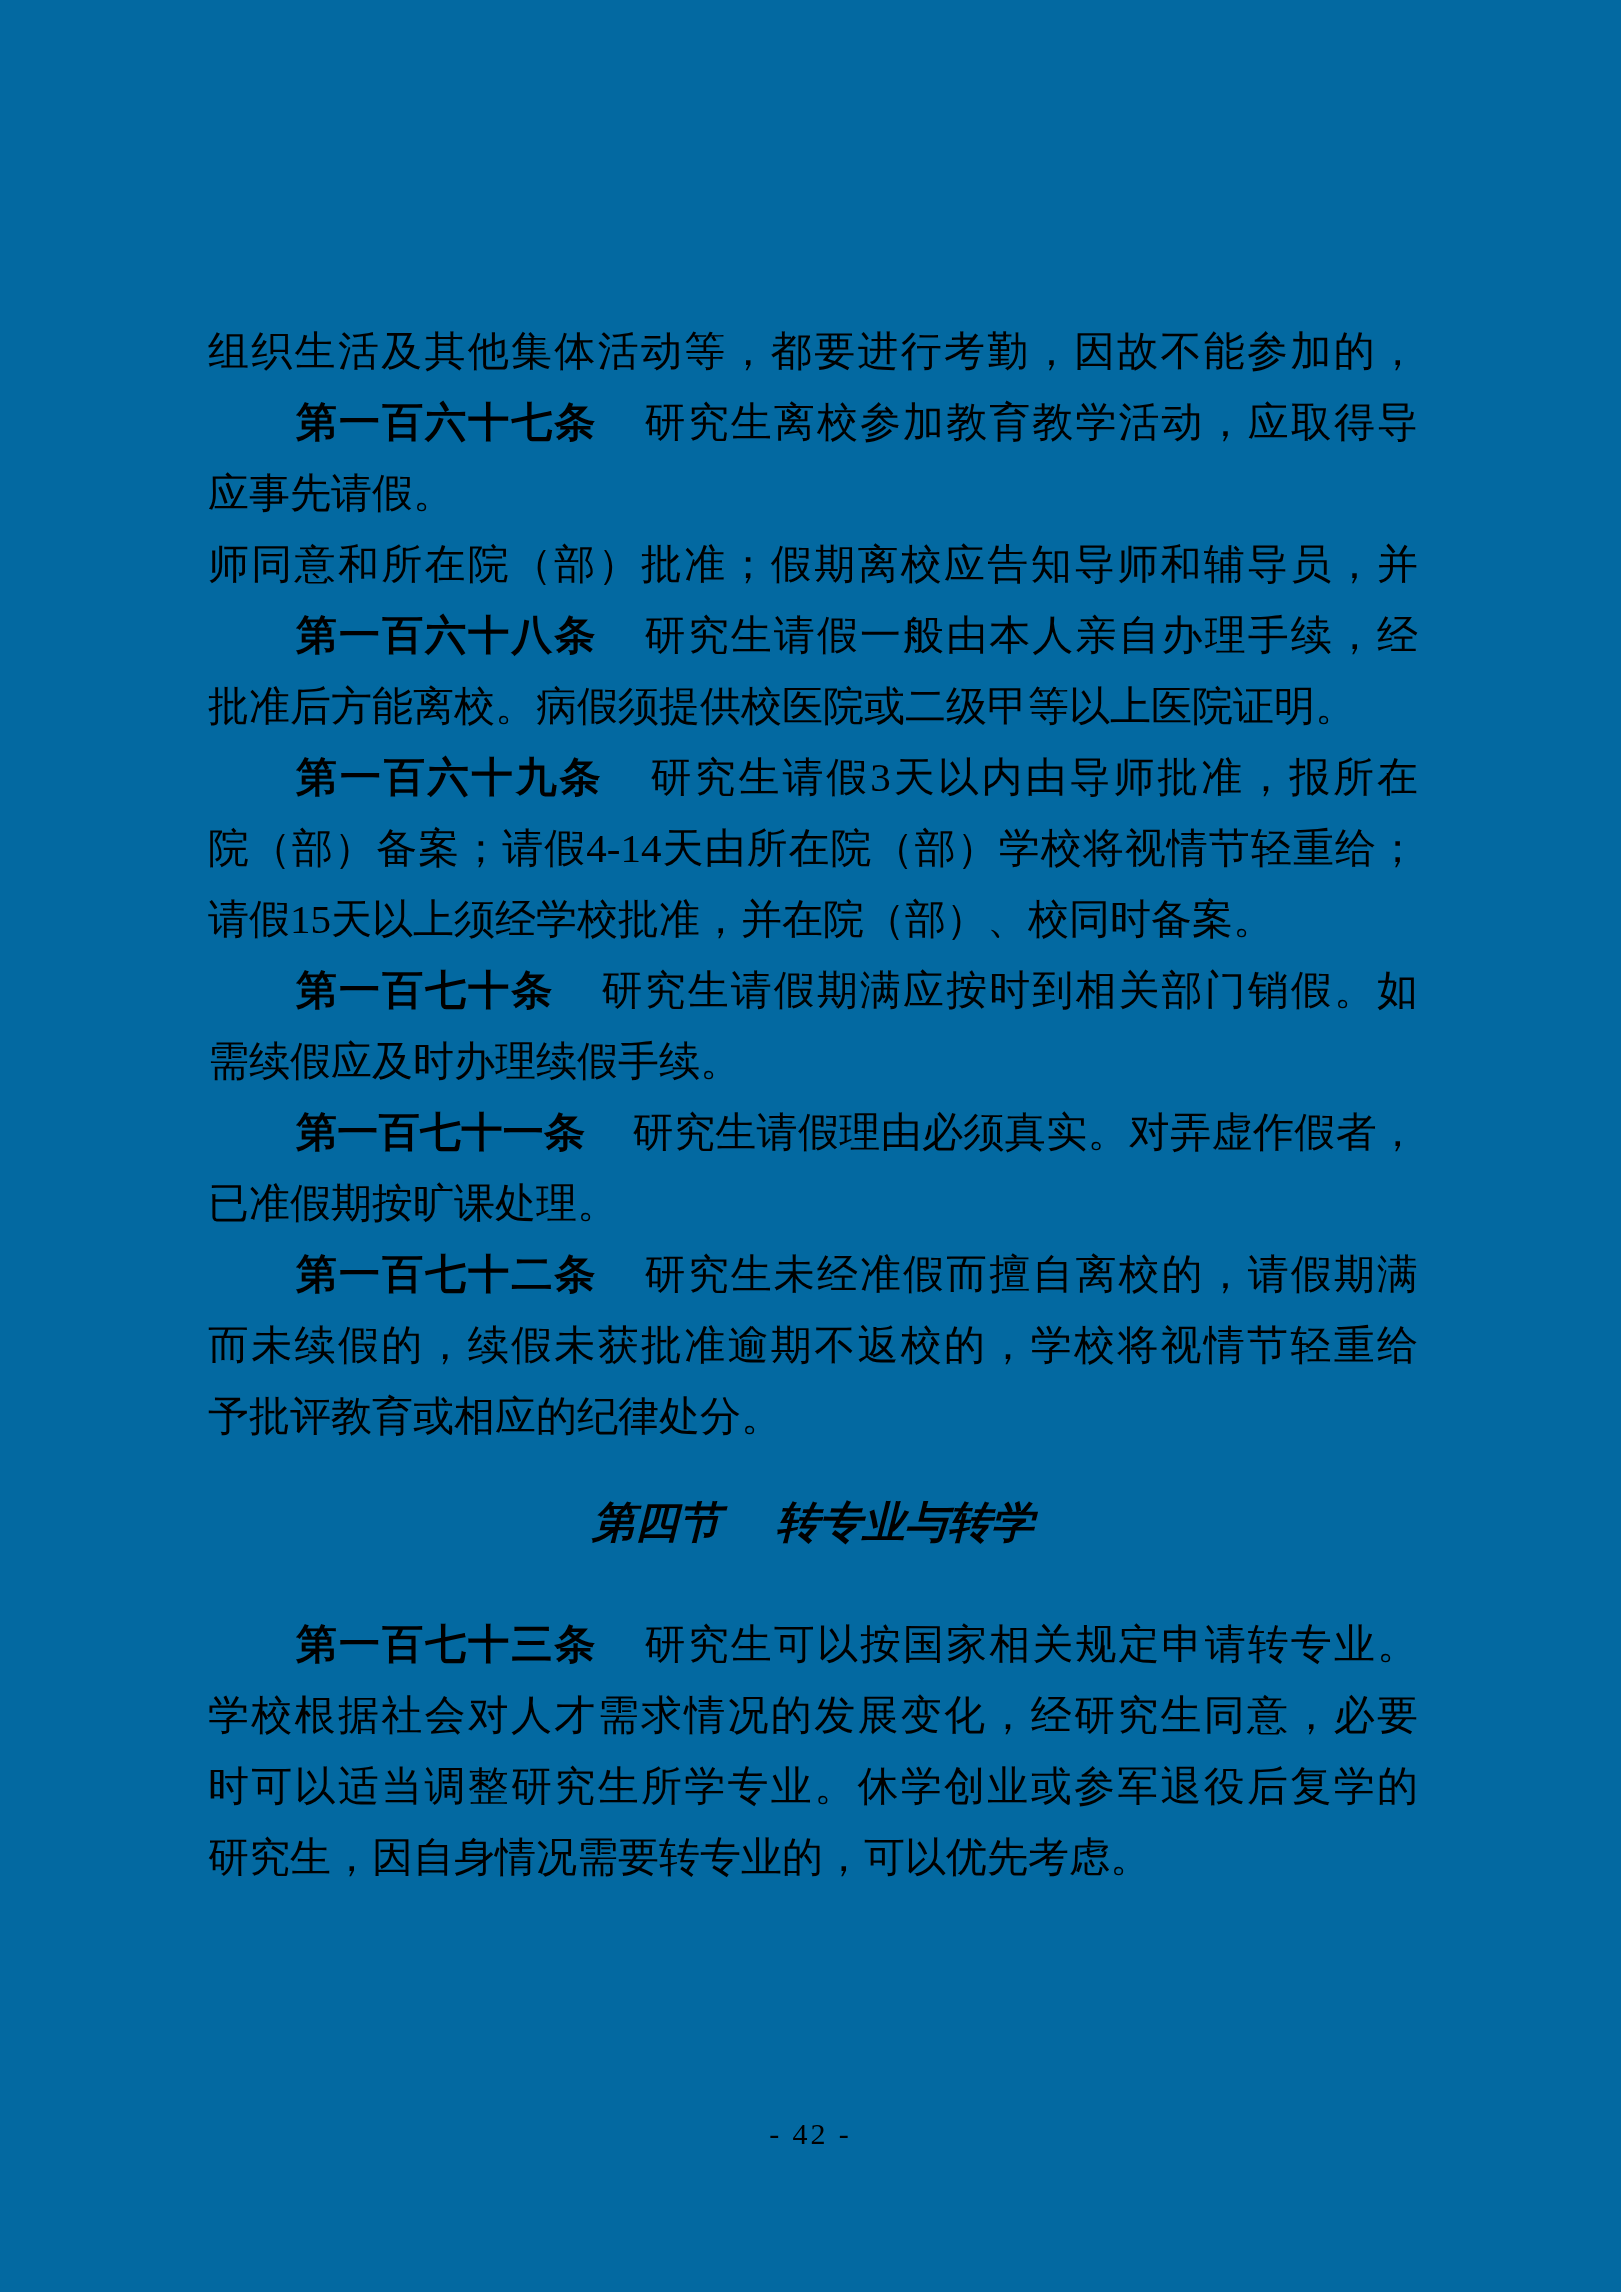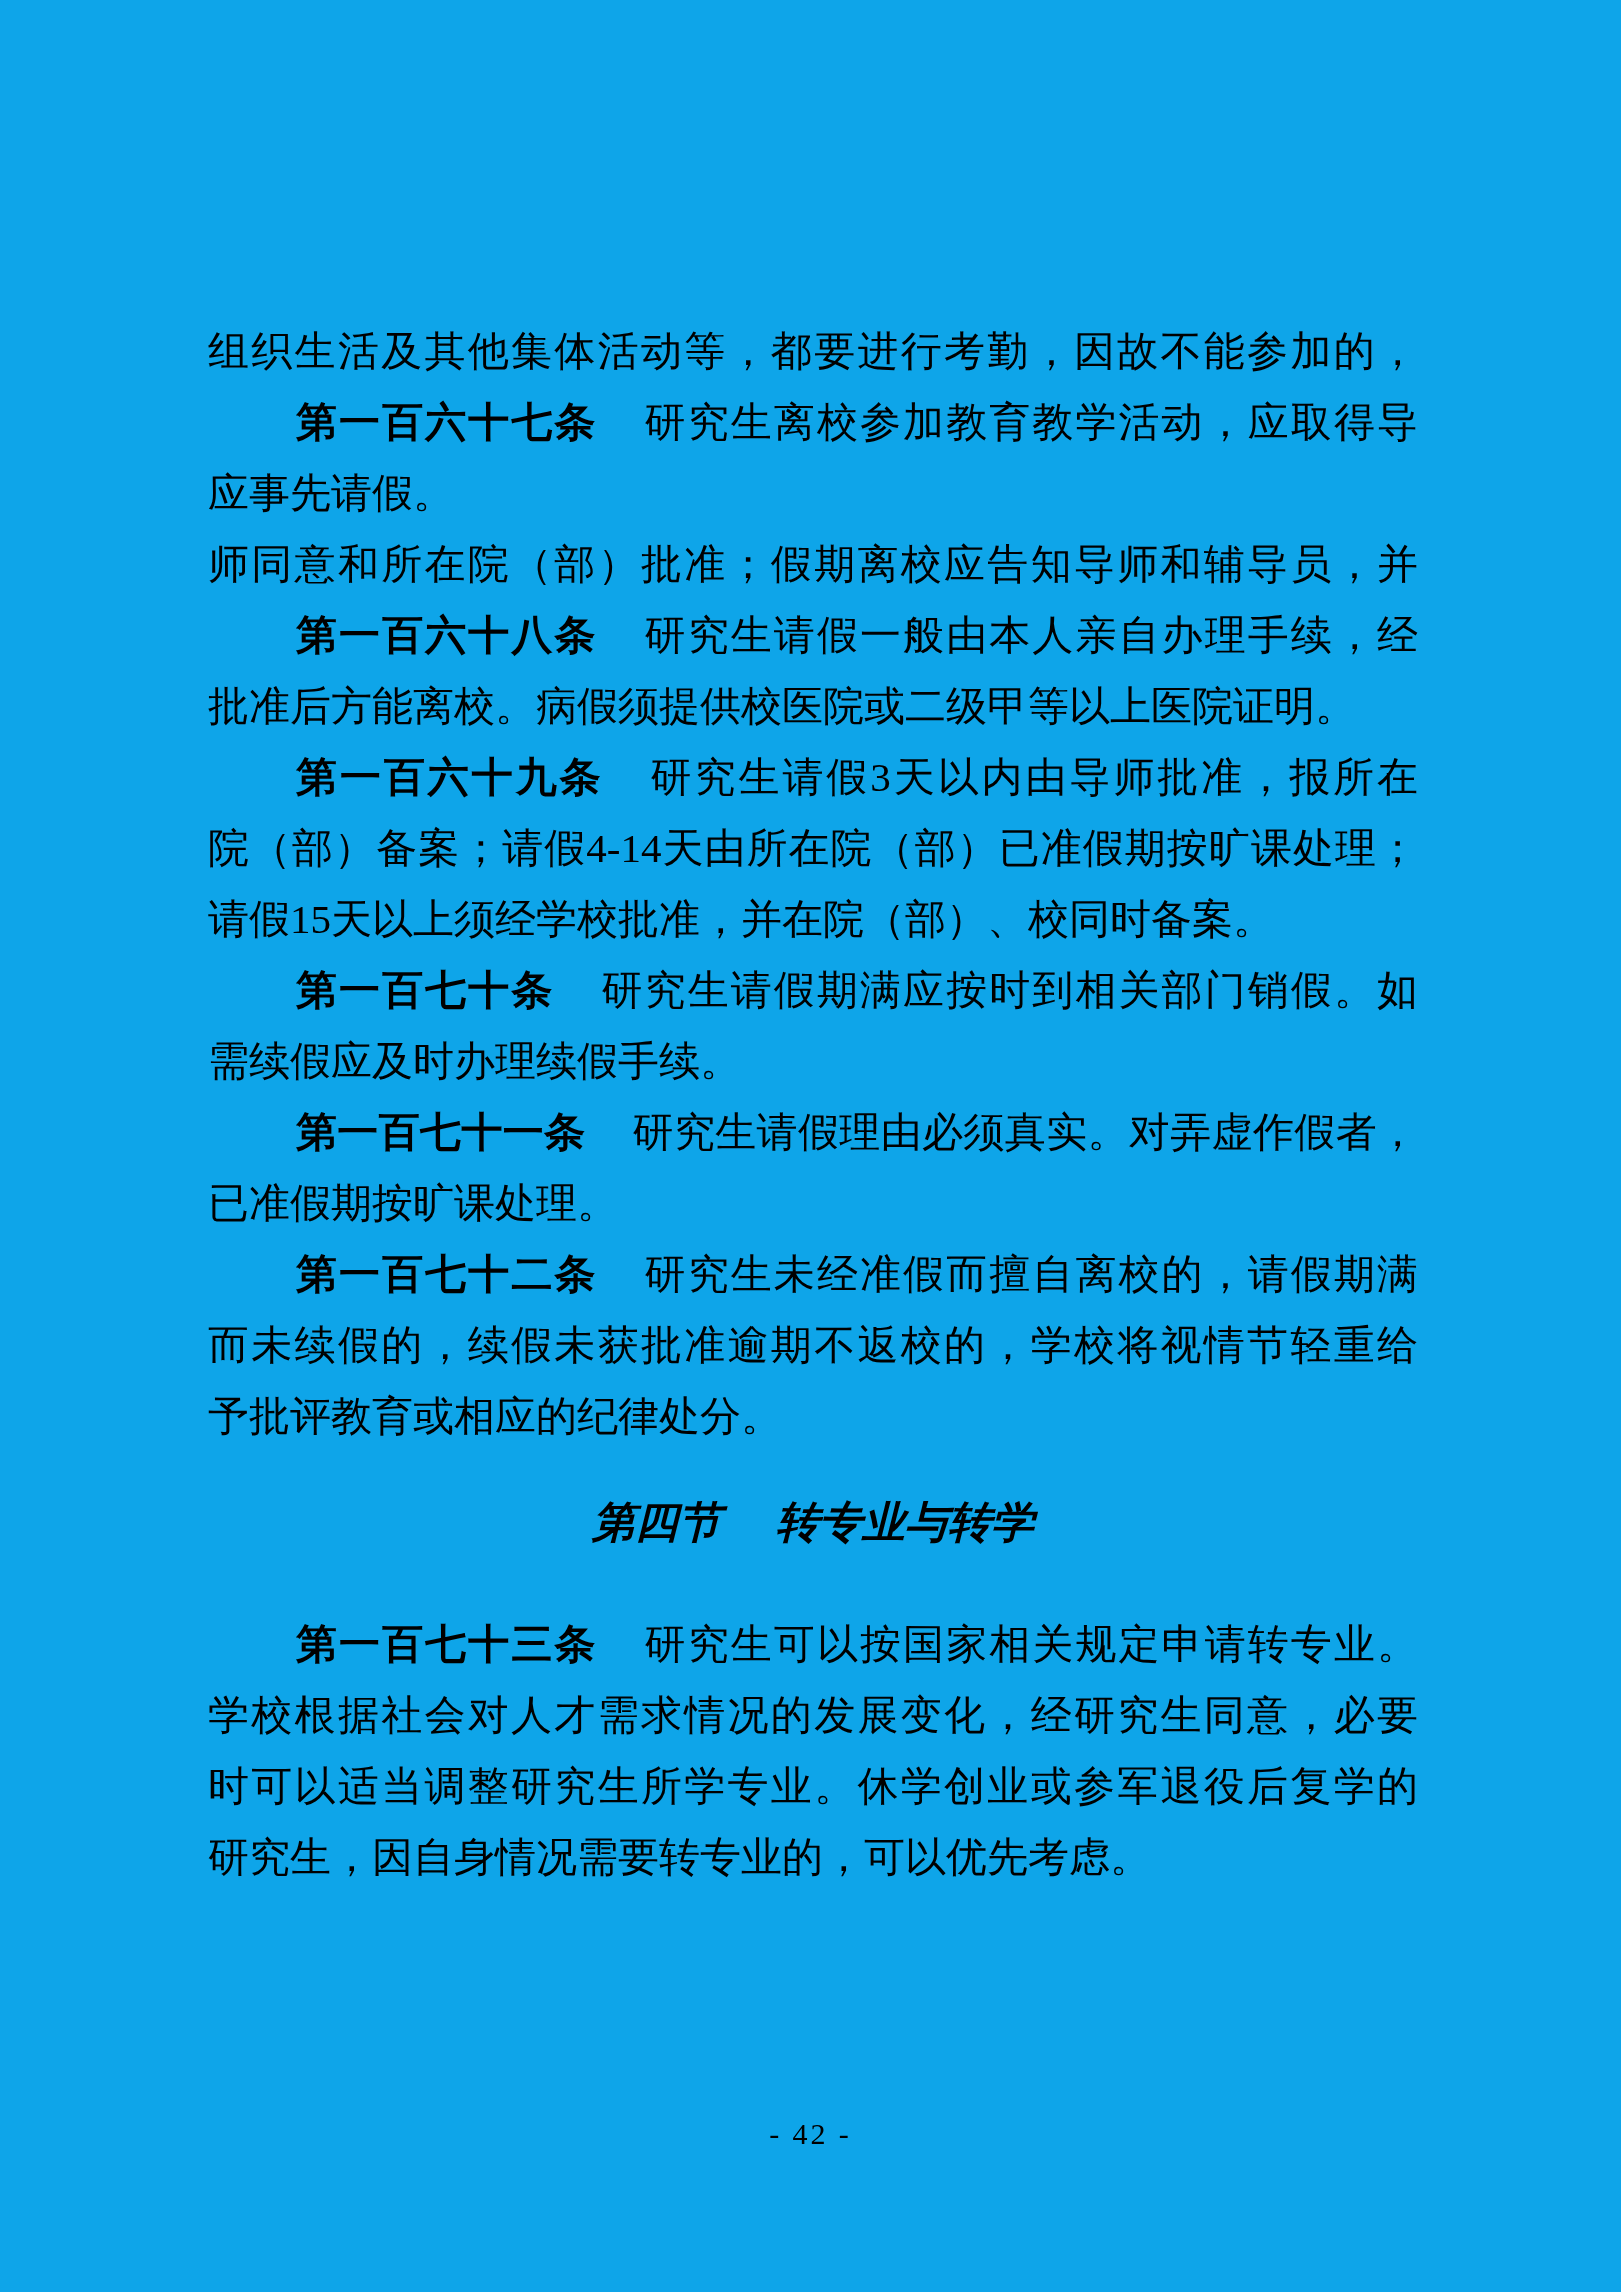--- a/index.html
+++ b/index.html
@@ -1,19 +1,19 @@
 <!DOCTYPE html>
 <html lang="zh"><head>
 <meta charset="utf-8">
 <style>
   html,body{margin:0;padding:0;background:#e8e8e8;}
   .page{
     position:relative;
     width:1621px;height:2293px;
-    background:#0ea5e9;
+    background:#0369a1;
     margin:0 auto;
     font-family:"Liberation Serif","DejaVu Serif",serif;
     color:#000000;
     overflow:hidden;
   }
   .text-block{
     position:absolute;
     left:208px;top:316px;
     width:1210px;
     font-size:41px;
@@ -64,21 +64,21 @@
 
 <div class="page">
   <div class="text-block">
       <div class="line fill"><span class="body-text">组织生活及其他集体活动等，都要进行考勤，因故不能参加的，</span></div>
       <div class="line fill indent"><span class="head">第一百六十七条</span><span class="body-text after-head">研究生离校参加教育教学活动，应取得导</span></div>
       <div class="line"><span class="body-text">应事先请假。</span></div>
       <div class="line fill"><span class="body-text">师同意和所在院（部）批准；假期离校应告知导师和辅导员，并</span></div>
       <div class="line fill indent"><span class="head">第一百六十八条</span><span class="body-text after-head">研究生请假一般由本人亲自办理手续，经</span></div>
       <div class="line"><span class="body-text">批准后方能离校。病假须提供校医院或二级甲等以上医院证明。</span></div>
       <div class="line fill indent"><span class="head">第一百六十九条</span><span class="body-text after-head">研究生请假3天以内由导师批准，报所在</span></div>
-      <div class="line fill"><span class="body-text">院（部）备案；请假4-14天由所在院（部）已准假期按旷课处理；</span></div>
+      <div class="line fill"><span class="body-text">院（部）备案；请假4-14天由所在院（部）学校将视情节轻重给；</span></div>
       <div class="line"><span class="body-text">请假15天以上须经学校批准，并在院（部）、校同时备案。</span></div>
       <div class="line fill indent"><span class="head">第一百七十条</span><span class="body-text after-head">研究生请假期满应按时到相关部门销假。如</span></div>
       <div class="line"><span class="body-text">需续假应及时办理续假手续。</span></div>
       <div class="line fill indent"><span class="head">第一百七十一条</span><span class="body-text after-head">研究生请假理由必须真实。对弄虚作假者，</span></div>
       <div class="line"><span class="body-text">已准假期按旷课处理。</span></div>
       <div class="line fill indent"><span class="head">第一百七十二条</span><span class="body-text after-head">研究生未经准假而擅自离校的，请假期满</span></div>
       <div class="line fill"><span class="body-text">而未续假的，续假未获批准逾期不返校的，学校将视情节轻重给</span></div>
       <div class="line"><span class="body-text">予批评教育或相应的纪律处分。</span></div>
       <div class="heading"><span class="h-sec">第四节</span><span class="h-title">转专业与转学</span></div>
       <div class="line fill indent"><span class="head">第一百七十三条</span><span class="body-text after-head">研究生可以按国家相关规定申请转专业。</span></div>

